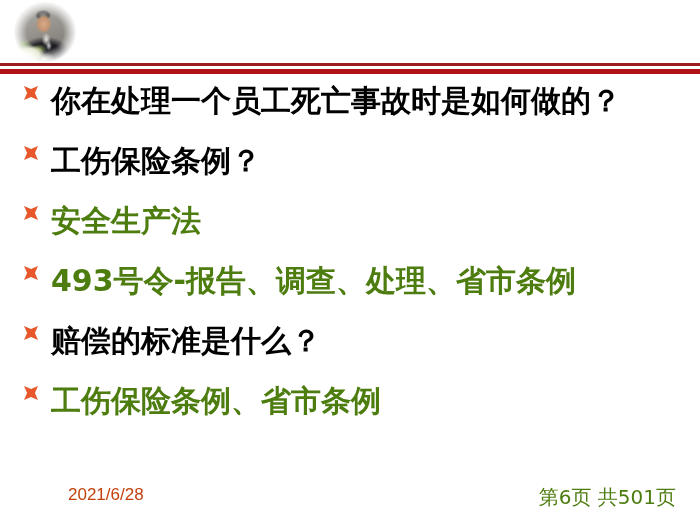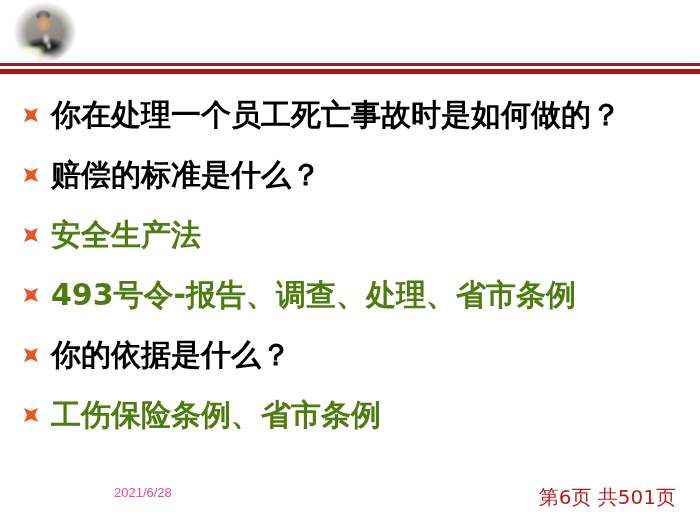--- a/index.html
+++ b/index.html
@@ -96,21 +96,20 @@
   
   .bullets {
     position: absolute;
     left: 0;
     top: 84px;
     width: 700px;
   }
 
   .bullet-row {
     display: flex;
-    align-items: center;
     height: 60px;
     padding-left: 24px;
     box-sizing: border-box;
   }
 
   .bullet-marker {
     flex: 0 0 auto;
     width: 14px;
     height: 14px;
     margin-right: 13px;
@@ -140,31 +139,30 @@
     position: absolute;
     left: 0;
     bottom: 0;
     width: 700px;
     height: 54px;
   }
   .footer-date {
     position: absolute;
     left: 68px;
     top: 14px;
-    font-size: 13px;
-    color: #ec4899;
+    font-size: 17px;
+    color: #c2410c;
     font-family: "Liberation Sans", "DejaVu Sans", sans-serif;
-    margin-left: 46px;
   }
   .footer-pages {
     position: absolute;
     right: 24px;
     top: 13px;
     font-size: 20px;
-    color: #b91c1c;
+    color: #4d7c0f;
     font-family: "DejaVu Sans", "Liberation Sans", sans-serif;
   }
 </style>
 </head>
 <body>
 
 <div class="slide">
 
   <div class="header">
     <div class="speaker-photo">
@@ -180,36 +178,36 @@
 
   <div class="bullets">
 
     <div class="bullet-row">
       <span class="bullet-marker"></span>
       <span class="bullet-text black">你在处理一个员工死亡事故时是如何做的？</span>
     </div>
 
     <div class="bullet-row">
       <span class="bullet-marker"></span>
+      <span class="bullet-text black">工伤保险条例？</span>
+    </div>
+
+    <div class="bullet-row">
+      <span class="bullet-marker"></span>
+      <span class="bullet-text red">安全生产法</span>
+    </div>
+
+    <div class="bullet-row">
+      <span class="bullet-marker"></span>
+      <span class="bullet-text red">493号令-报告、调查、处理、省市条例</span>
+    </div>
+
+    <div class="bullet-row">
+      <span class="bullet-marker"></span>
       <span class="bullet-text black">赔偿的标准是什么？</span>
-    </div>
-
-    <div class="bullet-row">
-      <span class="bullet-marker"></span>
-      <span class="bullet-text red">安全生产法</span>
-    </div>
-
-    <div class="bullet-row">
-      <span class="bullet-marker"></span>
-      <span class="bullet-text red">493号令-报告、调查、处理、省市条例</span>
-    </div>
-
-    <div class="bullet-row">
-      <span class="bullet-marker"></span>
-      <span class="bullet-text black">你的依据是什么？</span>
     </div>
 
     <div class="bullet-row">
       <span class="bullet-marker"></span>
       <span class="bullet-text red">工伤保险条例、省市条例</span>
     </div>
 
   </div>
 
   <div class="footer">

